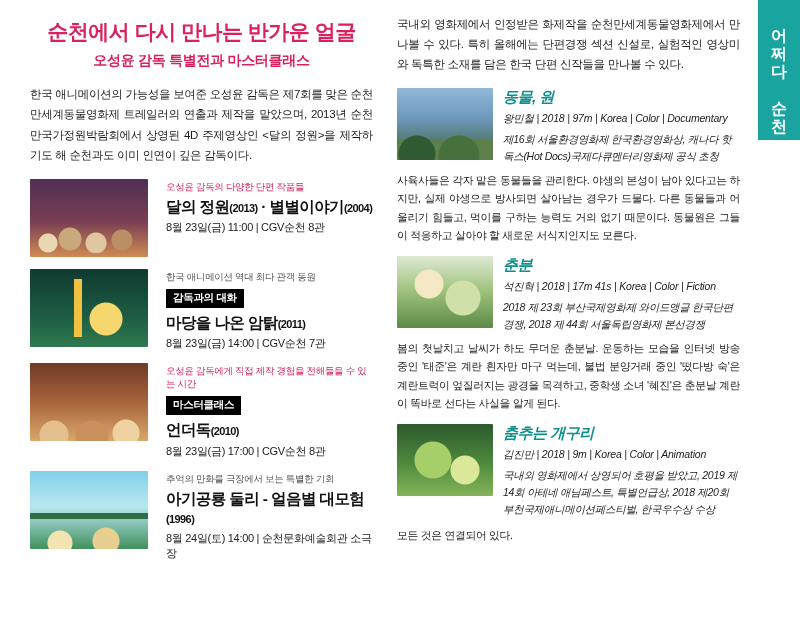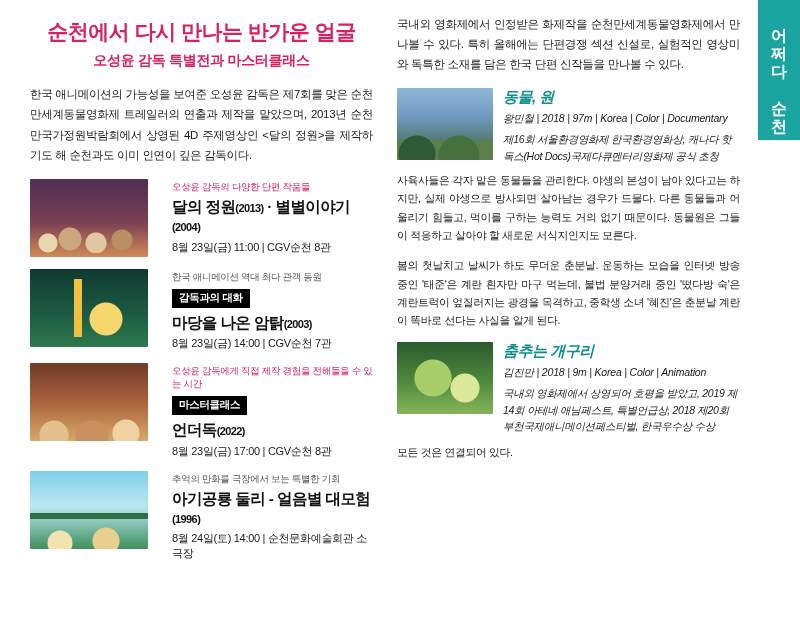--- a/index.html
+++ b/index.html
@@ -75,21 +75,21 @@
     line-height: 1.75;
     color: #1b1b1b;
     margin: 0 0 14px 0;
     letter-spacing: -0.3px;
     text-align: justify;
   }
 
   
   .film {
     display: flex;
-    gap: 24px;
+    gap: 18px;
     margin-bottom: 12px;
   }
   .thumb {
     width: 118px; height: 78px;
     flex: 0 0 118px;
     border-radius: 1px;
     position: relative;
     overflow: hidden;
   }
   .film-info { flex: 1 1 auto; min-width: 0; padding-top: 2px; }
@@ -263,35 +263,35 @@
     </div>
 
     <div class="film">
       <div class="thumb">
           <div class="art a2"></div>
         </div>
       <div class="film-info">
         <div class="tagline tagline-dark">한국 애니메이션 역대 최다 관객 동원</div>
         <div class="badge">감독과의 대화</div>
         <div class="film-title">
-          <span>마당을 나온 암탉</span><span class="yr">(2003)</span>
+          <span>마당을 나온 암탉</span><span class="yr">(2011)</span>
         </div>
         <div class="screening">8월 23일(금) 14:00 | CGV순천 7관</div>
       </div>
     </div>
 
     <div class="film">
       <div class="thumb">
           <div class="art a3"></div>
         </div>
       <div class="film-info">
         <div class="tagline">오성윤 감독에게 직접 제작 경험을 전해들을 수 있는 시간</div>
         <div class="badge">마스터클래스</div>
         <div class="film-title">
-          <span>언더독</span><span class="yr">(2022)</span>
+          <span>언더독</span><span class="yr">(2010)</span>
         </div>
         <div class="screening">8월 23일(금) 17:00 | CGV순천 8관</div>
       </div>
     </div>
 
     <div class="film">
       <div class="thumb">
           <div class="art a4"></div>
         </div>
       <div class="film-info">
@@ -318,20 +318,30 @@
         <div class="rfilm-meta">
           <div class="rfilm-title">동물, 원</div>
           <div class="credits">왕민철 | 2018 | 97m | Korea | Color | Documentary</div>
           <div class="award">제16회 서울환경영화제 한국환경영화상, 캐나다 핫독스(Hot Docs)국제다큐멘터리영화제 공식 초청</div>
         </div>
       </div>
       <div class="synopsis">사육사들은 각자 맡은 동물들을 관리한다. 야생의 본성이 남아 있다고는 하지만, 실제 야생으로 방사되면 살아남는 경우가 드물다. 다른 동물들과 어울리기 힘들고, 먹이를 구하는 능력도 거의 없기 때문이다. 동물원은 그들이 적응하고 살아야 할 새로운 서식지인지도 모른다.</div>
     </div>
 
     <div class="rfilm">
+      <div class="rfilm-top">
+        <div class="rthumb">
+            <div class="art r2"></div>
+          </div>
+        <div class="rfilm-meta">
+          <div class="rfilm-title">춘분</div>
+          <div class="credits">석진혁 | 2018 | 17m 41s | Korea | Color | Fiction</div>
+          <div class="award">2018 제 23회 부산국제영화제 와이드앵글 한국단편경쟁, 2018 제 44회 서울독립영화제 본선경쟁</div>
+        </div>
+      </div>
       <div class="synopsis">봄의 첫날치고 날씨가 하도 무더운 춘분날. 운동하는 모습을 인터넷 방송 중인 '태준'은 계란 흰자만 마구 먹는데, 불법 분양거래 중인 '떴다방 숙'은 계란트럭이 엎질러지는 광경을 목격하고, 중학생 소녀 '혜진'은 춘분날 계란이 똑바로 선다는 사실을 알게 된다.</div>
     </div>
 
     <div class="rfilm">
       <div class="rfilm-top">
         <div class="rthumb">
             <div class="art r3"></div>
           </div>
         <div class="rfilm-meta">
           <div class="rfilm-title">춤추는 개구리</div>

